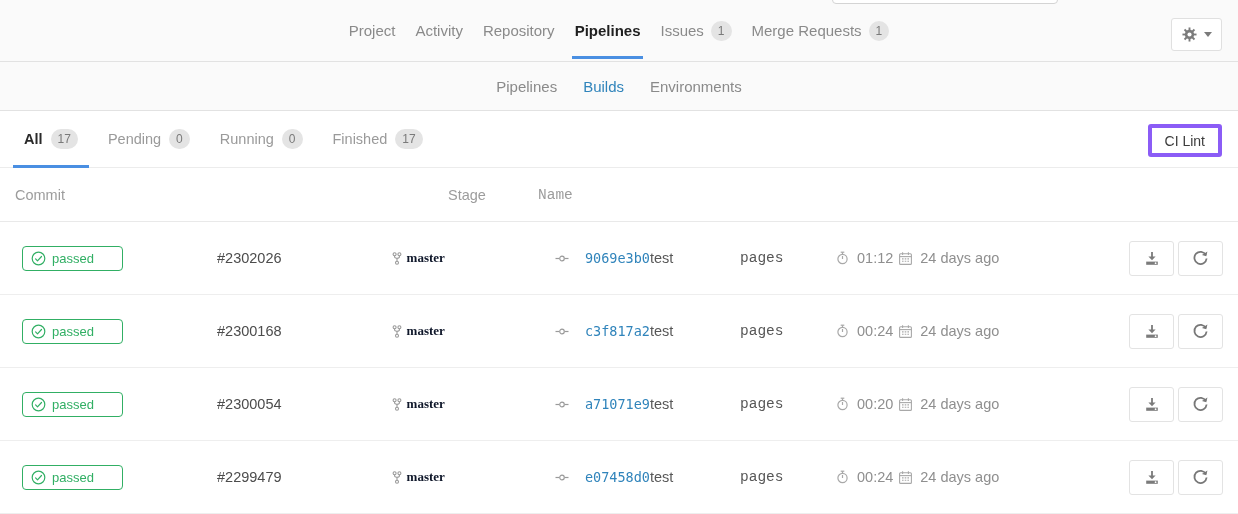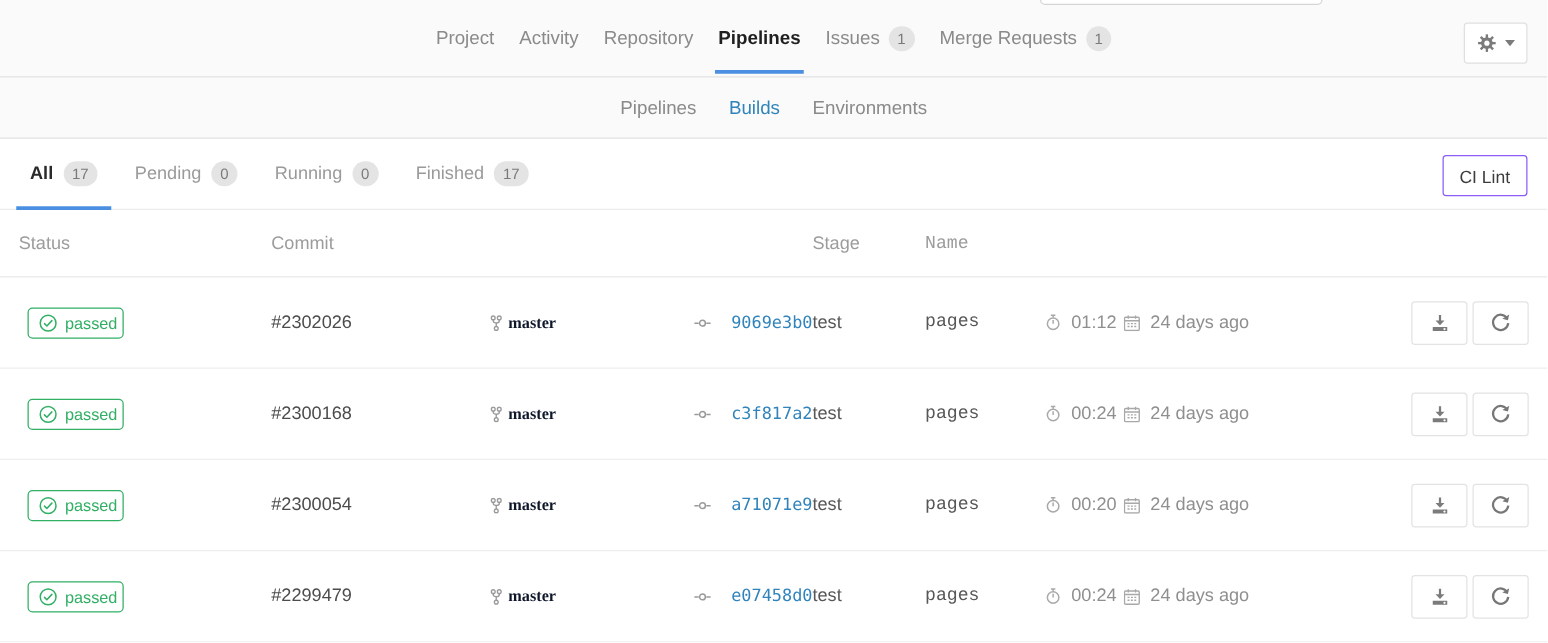--- a/index.html
+++ b/index.html
@@ -78,21 +78,21 @@
     font-size:14.5px; color:#9a9a9a; cursor:pointer;
   }
   .tab.active { color:#2a2a2a; font-weight:bold; }
   .tab.active::after {
     content:""; position:absolute; left:0; right:0; bottom:-1px;
     height:3px; background:var(--underlineblue,#4a8fe2);
   }
   .ci-lint-btn {
     position:absolute; right:16px; top:13px;
     height:33px; padding:0 13px;
-    background:#fff; border:1px solid #8b5cf6; border-radius:3px;
+    background:#fff; border:4px solid #8b5cf6; border-radius:3px;
     font-size:14px; color:#3c3c3c; cursor:pointer;
     font-family:"Liberation Sans", sans-serif;
   }
 
   
   .tbl-header {
     display:flex; align-items:center; height:54px; width:100%;
     padding:0 15px; border-bottom:1px solid #e9e9e9;
     color:#9c9c9c; font-size:14.5px;
   }
@@ -103,21 +103,21 @@
   .col-time   { flex:1; }
   .col-actions{ width:96px; }
 
   .build-row {
     display:flex; align-items:center; height:73px; width:100%;
     padding:0 15px; border-bottom:1px solid #eeeeee;
     color:#575757;
   }
   .status-badge {
     display:inline-flex; align-items:center; gap:6px;
-    margin-left:7px; padding:4px 4px 4px 8px;
+    margin-left:7px; padding:4px 28px 4px 8px;
     border:1px solid var(--success,#31af64); border-radius:4px;
     color:var(--success,#31af64); font-size:13px; background:#fff;
     cursor:pointer;
   }
   .commit-cell { display:flex; align-items:center;justify-content:space-between; }
   .build-id { color:#4c4c4c; margin-right:14px; cursor:pointer; }
   .ref-group { display:flex; align-items:center; gap:5px; margin-right:14px; cursor:pointer; }
   .branch-name {
     font-family:Liberation Serif, serif;
     font-weight:bold; font-size:13px; color:#0f172a;
@@ -220,21 +220,20 @@
 
   <a class="tab">
     <span>Finished</span>
     <span class="count-badge">17</span>
   </a>
 </div>
   <button class="ci-lint-btn">CI Lint</button>
 </div>
 
 <div class="tbl-header">
-  <div class="col-status">Status</div>
   <div class="col-commit">Commit</div>
   <div class="col-stage">Stage</div>
   <div class="col-name">Name</div>
   <div class="col-time"></div>
   <div class="col-actions"></div>
 </div>
 
 <div id="builds-tbody">
   <div class="build-row">
     <div class="col-status">

